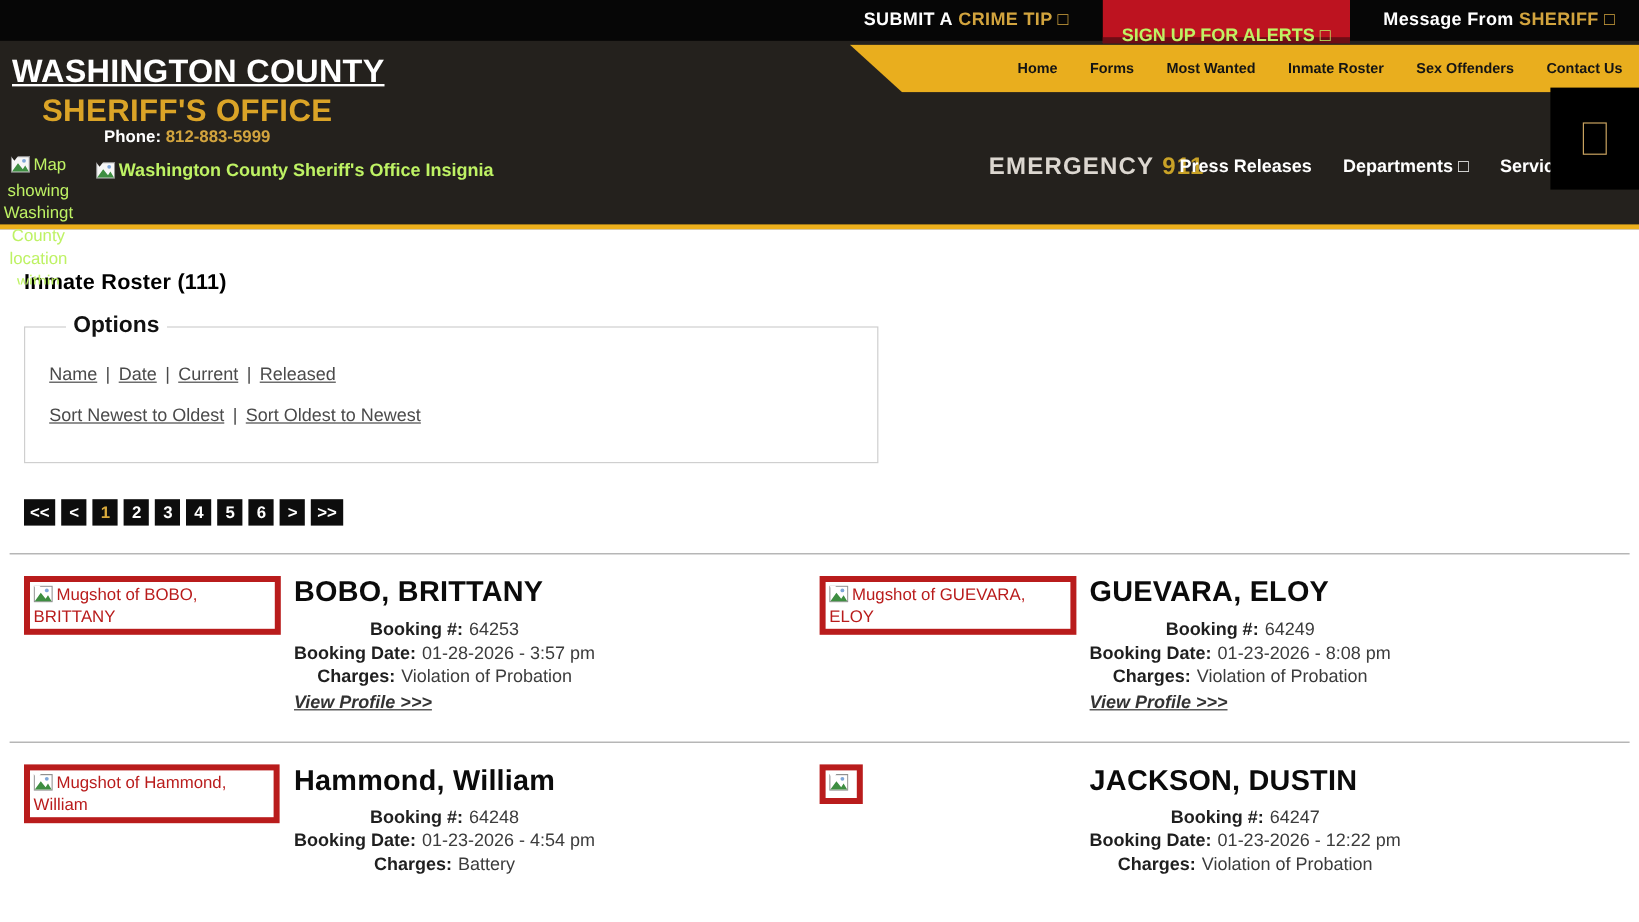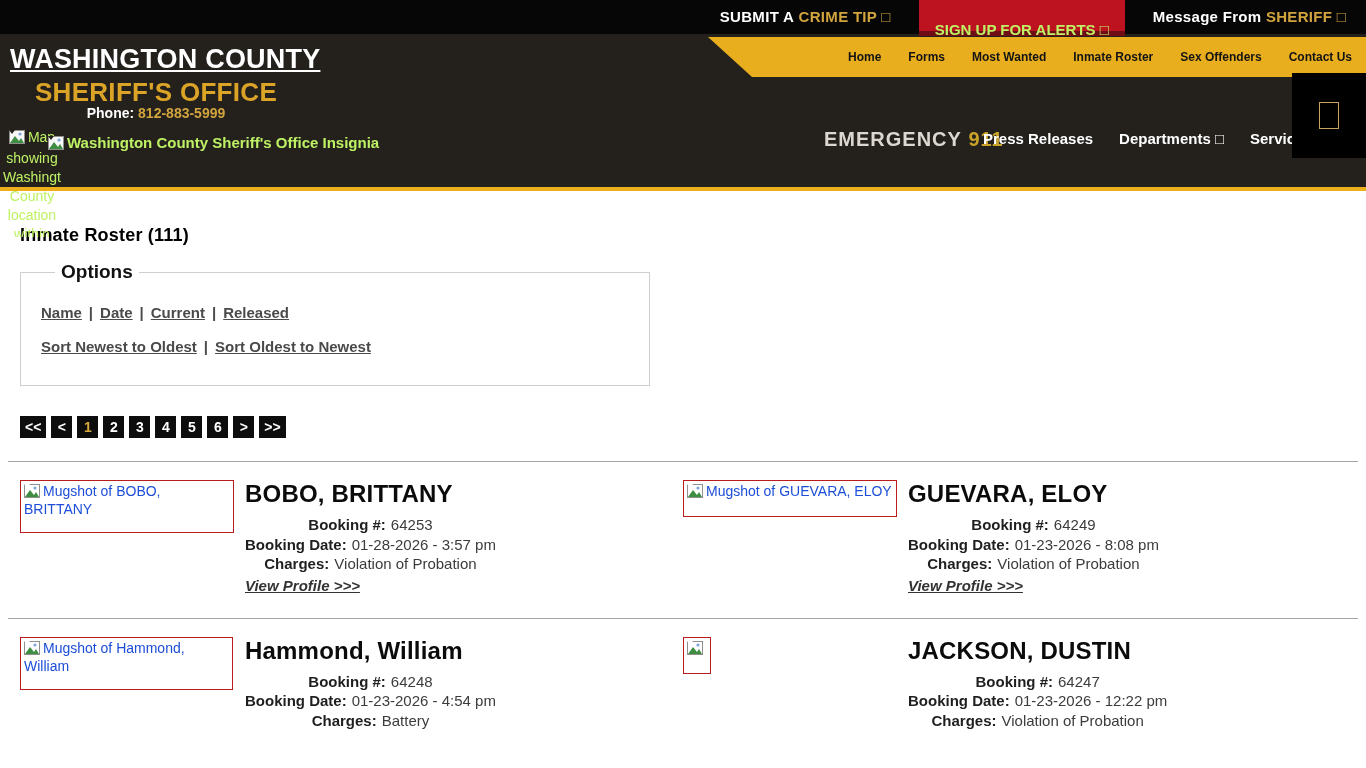--- a/index.html
+++ b/index.html
@@ -34,61 +34,61 @@
     color:#dba427; font-size:26px; font-weight:700; letter-spacing:.3px; }
   .brand-phone { position:absolute; top:105px; left:0; width:312px; text-align:center;
     color:#fff; font-size:14px; font-weight:600; }
   .brand-phone a { color:#d2a43e; text-decoration:none; cursor:pointer;text-align:center; }
 
   .broken-alt { color:#bef264; }
   .bimg-icon { display:inline-block; vertical-align:-2px; margin-right:3px; }
   .map-broken { position:absolute; top:128px; left:0; width:64px; height:109px;
     overflow:hidden; text-align:center; font-size:14px; line-height:19px; }
   .map-broken .alt-text { white-space:pre-line; }
-  .insignia-broken { position:absolute; top:134px; left:48px; font-size:15px;
+  .insignia-broken { position:absolute; top:134px; left:80px; font-size:15px;
     font-weight:600; white-space:nowrap; }
 
   .emergency { position:absolute; top:128px; left:824px; color:#dcd7d0; font-size:20px;
     font-weight:600; letter-spacing:1px; white-space:nowrap; }
   .emergency .num { color:#c9a227; }
   .header-links { position:absolute; top:130px; left:983px; display:flex; gap:26px; }
   .header-links a { color:#fff; font-size:15px; font-weight:600; text-decoration:none;
     white-space:nowrap; cursor:pointer; }
 
   .corner-btn { position:absolute; top:73px; right:0; width:74px; height:85px;
     background:#000; display:flex; align-items:center; justify-content:center;
     cursor:pointer; z-index:5; }
   .corner-glyph { width:20px; height:27px; border:1px solid #c8a25f; }
 
   
   .content { padding:0 20px; }
   .page-title { margin-top:34px; font-size:18px; font-weight:700; color:#000;
     letter-spacing:.2px; }
 
-  .options-box { width:630px; margin-top:15px; border:1px solid #cfcfcf;
+  .options-box { width:712px; margin-top:15px; border:1px solid #cfcfcf;
     padding:4px 20px 30px 20px; }
   .options-box legend { font-size:19px; font-weight:700; color:#111;
     padding:0 6px; margin-left:14px; }
-  .opt-row { margin-top:17px; font-size:15px; color:#4a4a4a;font-weight:bold; }
+  .opt-row { margin-top:17px; font-size:15px; color:#4a4a4a; }
   .opt-row a { color:#4a4a4a; text-decoration:underline; cursor:pointer; }
   .sep { margin:0 7px; }
 
   .pager { margin-top:30px; display:flex; gap:5px; }
   .pg { min-width:21px; height:22px; background:#0d0d0d; color:#fff; font-size:14px;
     font-weight:600; display:flex; align-items:center; justify-content:center;
     padding:0 5px; cursor:pointer; user-select:none; }
   .pg.current { color:#d8a93c; }
 
   .rule { border:0; border-top:1px solid #a5a5a5; margin:23px -12px 0 -12px; }
 
   .roster-grid { display:grid; grid-template-columns:663px 663px; }
   .entry { display:flex; padding-top:18px; }
   .mug-cell { width:225px; flex:none; }
-  .mug-box { display:inline-block; border:1px solid #b91c1c; padding:2px 4px 15px 3px;
-    font-size:14px; color:#1d4ed8; max-width:214px; cursor:pointer; }
+  .mug-box { display:inline-block; border:5px solid #b91c1c; padding:2px 4px 3px 3px;
+    font-size:14px; color:#b91c1c; max-width:214px; cursor:pointer; }
   .mug-box .alt-text { white-space:pre-line; }
   .inmate-name { font-size:24px; font-weight:700; color:#0b0b0b; margin-bottom:7px;
     letter-spacing:.2px; }
   .d-row { font-size:15px; line-height:19.5px; color:#3c3c3c;text-align:center; }
   .d-row b { color:#1f1f1f; margin-right:5px; }
   .view-profile { display:inline-block; margin-top:3px; font-size:15px; font-weight:700;
     font-style:italic; text-decoration:underline; color:#333; cursor:pointer; }
 </style>
 </head>
 <body>

